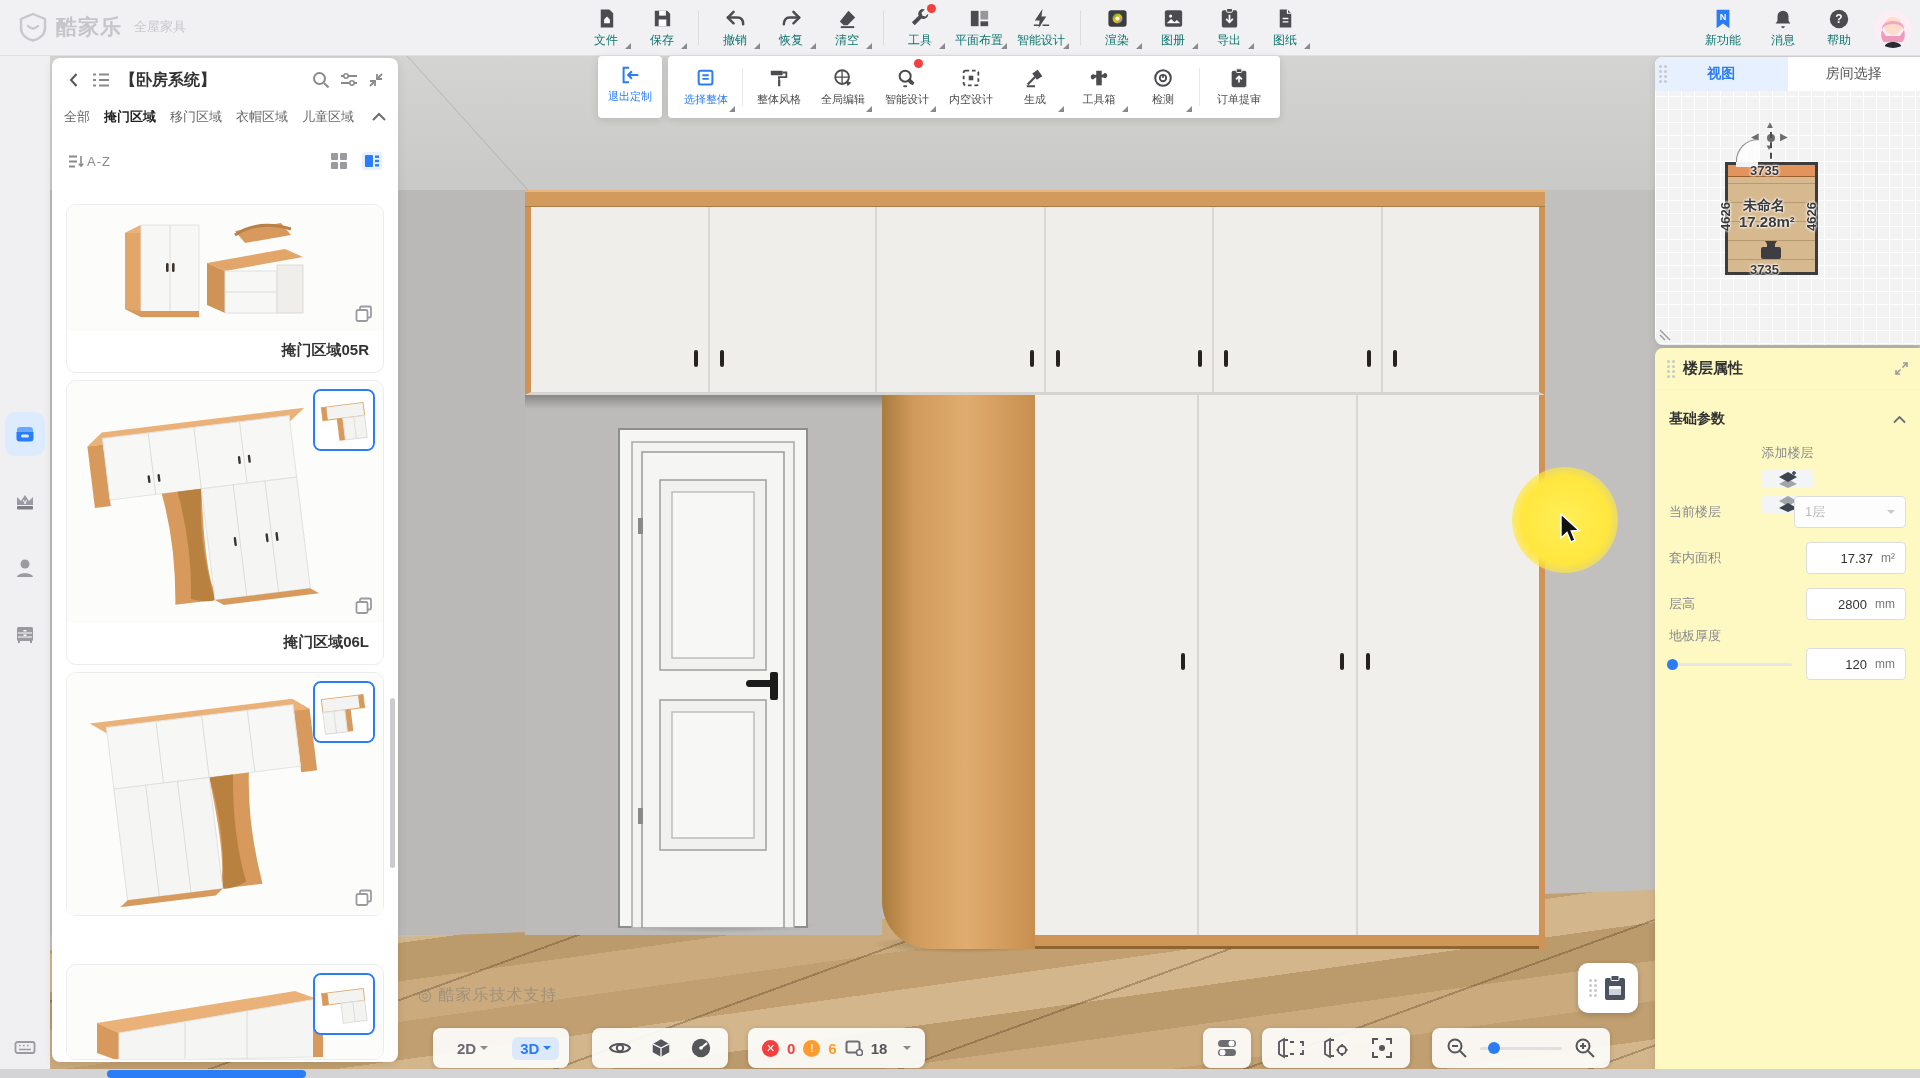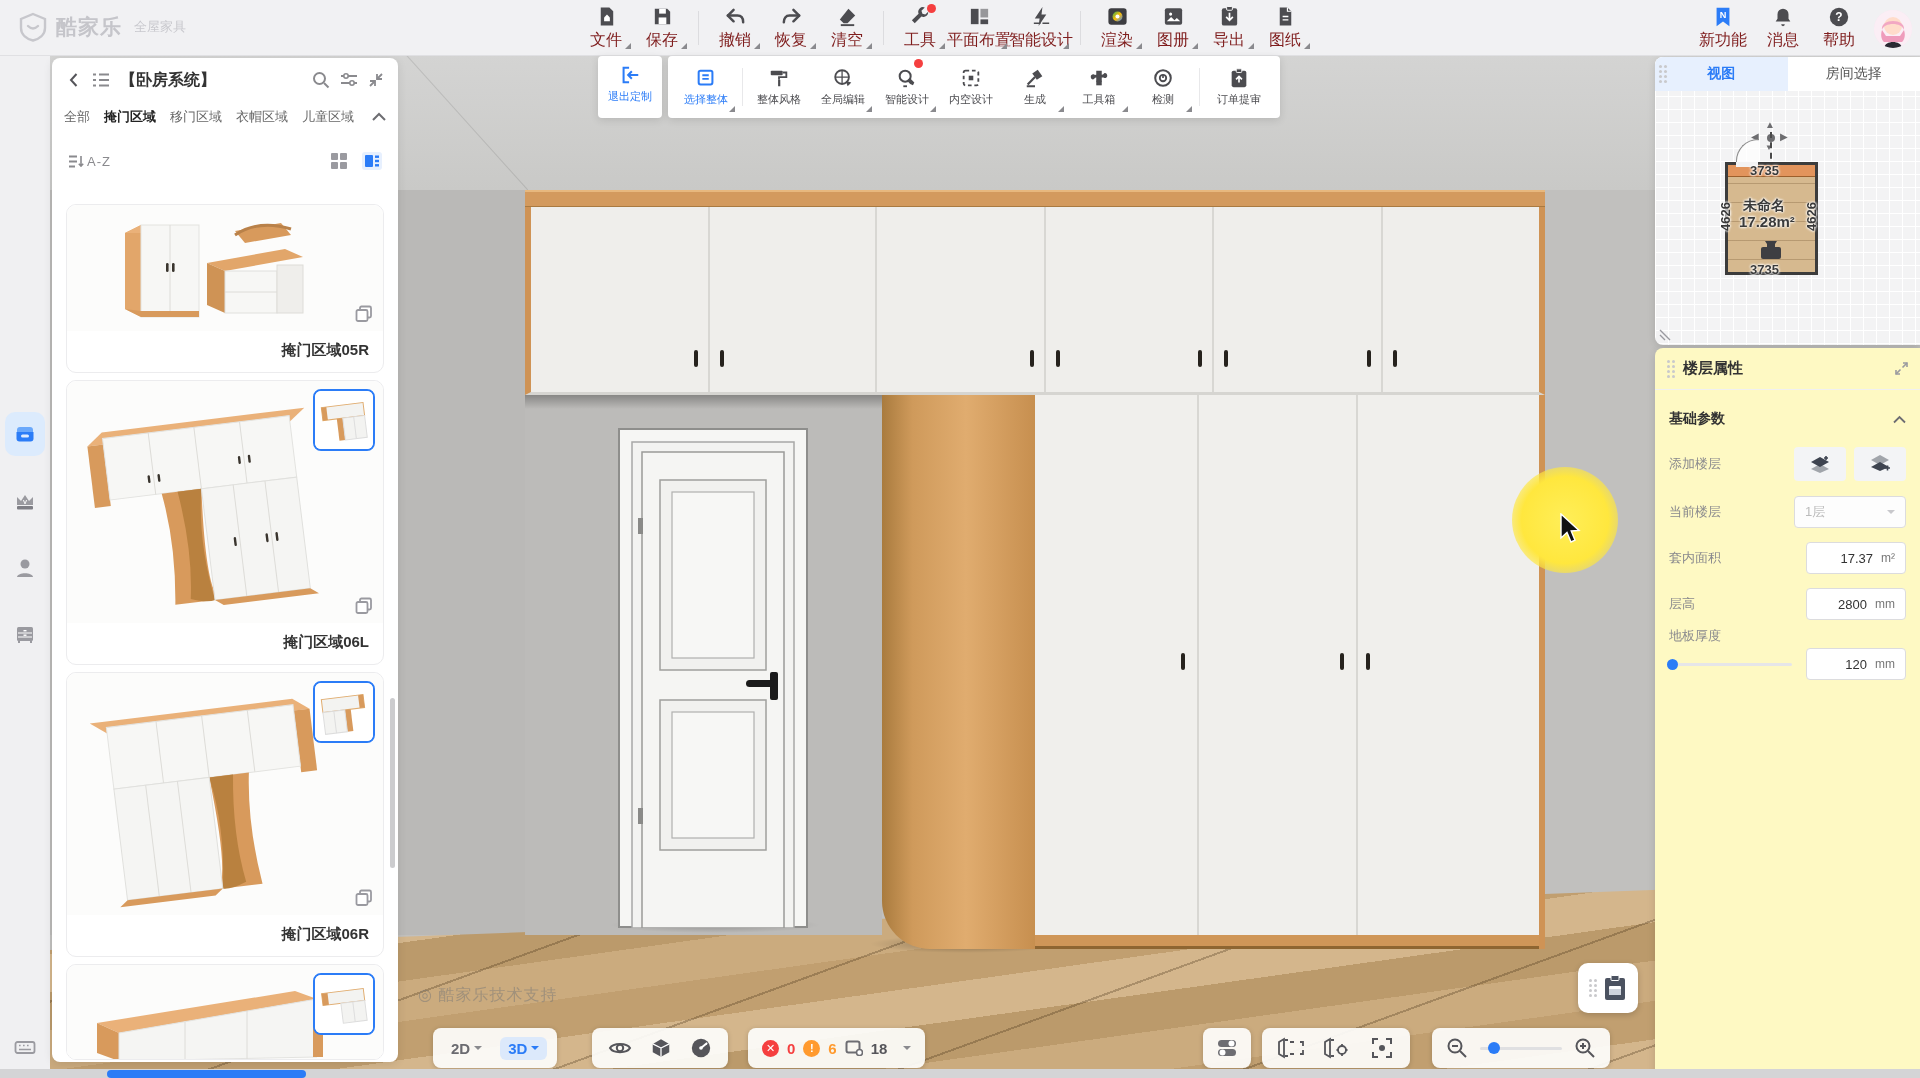--- a/index.html
+++ b/index.html
@@ -8,21 +8,21 @@
   .abs{position:absolute;}
   svg{display:block;}
 
   
   #topbar{left:0;top:0;width:1920px;height:55px;background:#f1f1f3;border-bottom:1px solid #e0e0e3;z-index:40;}
   #logo{left:18px;top:12px;display:flex;align-items:center;gap:8px;color:#c5c5ca;}
   #logo .lg-name{font-size:21px;font-weight:bold;letter-spacing:1px;}
   #logo .lg-suffix{font-size:13px;margin-left:4px;color:#c8c8cd;}
   #main-tools{left:578px;top:3px;display:flex;align-items:flex-start;}
   .tbi{position:relative;width:56px;height:49px;display:flex;flex-direction:column;align-items:center;justify-content:center;gap:2px;cursor:pointer;}
-  .tbi .lab{font-size:16px;color:#7f1d1d;white-space:nowrap;}
+  .tbi .lab{font-size:12px;color:#0f766e;white-space:nowrap;}
   .tb-sep{width:1px;height:34px;background:#dcdcdf;margin:8px 8px 0 8px;}
   .corner{position:absolute;right:3px;bottom:3px;width:0;height:0;border:3px solid transparent;border-right-color:#8a8a8e;border-bottom-color:#8a8a8e;}
   .reddot{position:absolute;width:9px;height:9px;border-radius:50%;background:#f53f3f;}
   #top-right{right:8px;top:4px;display:flex;align-items:center;gap:14px;}
   .avatar-wrap{width:38px;height:38px;border-radius:50%;overflow:hidden;background:#f7e3ef;}
 
   
   .float-card{background:#fff;border-radius:4px;box-shadow:0 2px 8px rgba(0,0,0,.12);}
   #exit-block{left:598px;top:56px;width:64px;height:62px;z-index:41;display:flex;}
   #custom-block{left:668px;top:56px;height:62px;z-index:41;display:flex;align-items:center;padding:0 6px;}
@@ -111,21 +111,21 @@
   .prow{position:absolute;left:0;width:100%;display:flex;align-items:center;padding:0 14px;box-sizing:border-box;}
   .plabel{font-size:13px;color:#8a8a8e;flex:1;}
   .pinput{display:flex;align-items:center;justify-content:flex-end;gap:8px;border:1px solid #dcdcde;border-radius:4px;background:#fff;height:32px;padding:0 10px;box-sizing:border-box;}
   .pinput .val{font-size:13px;color:#333;}
   .pinput .unit{font-size:12px;color:#777;}
   .sq-btn{width:52px;height:34px;border-radius:4px;background:#f3f4f6;display:flex;align-items:center;justify-content:center;cursor:pointer;}
   #sec-title{font-size:14px;font-weight:bold;color:#333;flex:1;}
 
   
   .bbg{position:absolute;top:1028px;height:40px;background:rgba(253,253,251,.93);border-radius:8px;box-shadow:0 1px 5px rgba(0,0,0,.18);display:flex;align-items:center;z-index:35;padding:0 10px;gap:10px;box-sizing:border-box;}
-  .mode{display:flex;align-items:center;gap:4px;font-size:15px;font-weight:bold;color:#6b6b70;padding:3px 8px;border-radius:6px;cursor:pointer;}
+  .mode{display:flex;align-items:center;gap:4px;font-size:15px;font-weight:bold;color:#6b6b70;padding:3px 8px;border-radius:6px;cursor:pointer;margin-left:6px;}
   .mode.active{color:#2b7cf7;background:#dce9fb;}
   .caret{width:0;height:0;border:4px solid transparent;border-top-color:#8a8a8e;margin-top:4px;}
   .mode.active .caret{border-top-color:#2b7cf7;}
   .cnt{font-size:15px;font-weight:bold;}
   .badge{width:17px;height:17px;border-radius:50%;display:flex;align-items:center;justify-content:center;color:#fff;font-size:11px;font-weight:bold;}
 
   #bottom-strip{left:0;top:1069px;width:1920px;height:9px;background:#d4d4d6;z-index:50;}
   #blue-bar{left:107px;top:1070px;width:199px;height:8px;background:#2b7cf7;border-radius:4px;z-index:51;}
 
   .ic{flex:0 0 auto;}
@@ -659,21 +659,20 @@
                 <rect x="28" y="27" width="22" height="22" fill="#f3f3f1" stroke="#ddd"></rect>
                 <line x1="39" y1="27" x2="39" y2="49" stroke="#ddd"></line>
               </g>
             </svg>
         </div>
         <svg class="copy-ic" width="18" height="18" viewBox="0 0 18 18">
             <rect x="5" y="1.5" width="11" height="11" rx="1.5" fill="#fff" stroke="#9a9aa0" stroke-width="1.8"></rect>
             <rect x="1.5" y="5" width="11" height="11" rx="1.5" fill="#fff" stroke="#9a9aa0" stroke-width="1.8"></rect>
           </svg>
       </div>
-      <div class="name">掩门区域06R</div>
     </div>
 
     <div class="card" style="top:906px;height:96px;overflow:hidden;">
       <div class="img" style="height:96px;">
         <svg width="316" height="96" viewBox="0 0 316 96">
           <rect width="316" height="96" fill="#fcfcfb"></rect>
           <polygon points="30,58 228,26 250,34 52,68" fill="#eab179"></polygon>
           <polygon points="30,58 52,68 52,96 30,88" fill="#d89a5c"></polygon>
           <polygon points="52,68 250,34 250,92 52,96" fill="#f5f5f3" stroke="#e3e3e0"></polygon>
           <line x1="118" y1="57" x2="118" y2="96" stroke="#dddcd8"></line>
@@ -764,21 +763,21 @@
         </svg>
     </div>
 
     <div class="prow" style="top:56px;height:30px;">
       <span id="sec-title">基础参数</span>
       <svg width="13" height="9" viewBox="0 0 13 9">
           <path d="M1 7.5 6.5 2 12 7.5" fill="none" stroke="#6d6d72" stroke-width="1.8"></path>
         </svg>
     </div>
 
-    <div class="prow" style="top:96px;height:40px;gap:8px;">
+    <div class="prow" style="top:96px;height:40px;gap:8px;flex-direction:column;">
       <span class="plabel">添加楼层</span>
       <div class="sq-btn">
         <svg width="20" height="18" viewBox="0 0 20 18">
             <polygon points="10,2 19,7 10,12 1,7" fill="#3e4450"></polygon>
             <path d="M15 1h4M17 -1v4" stroke="#3e4450" stroke-width="1.6" transform="translate(-1,2)"></path>
             <polygon points="10,9 19,14 10,18 1,14" fill="#3e4450" opacity=".45"></polygon>
           </svg>
       </div>
       <div class="sq-btn">
         <svg width="20" height="18" viewBox="0 0 20 18">

